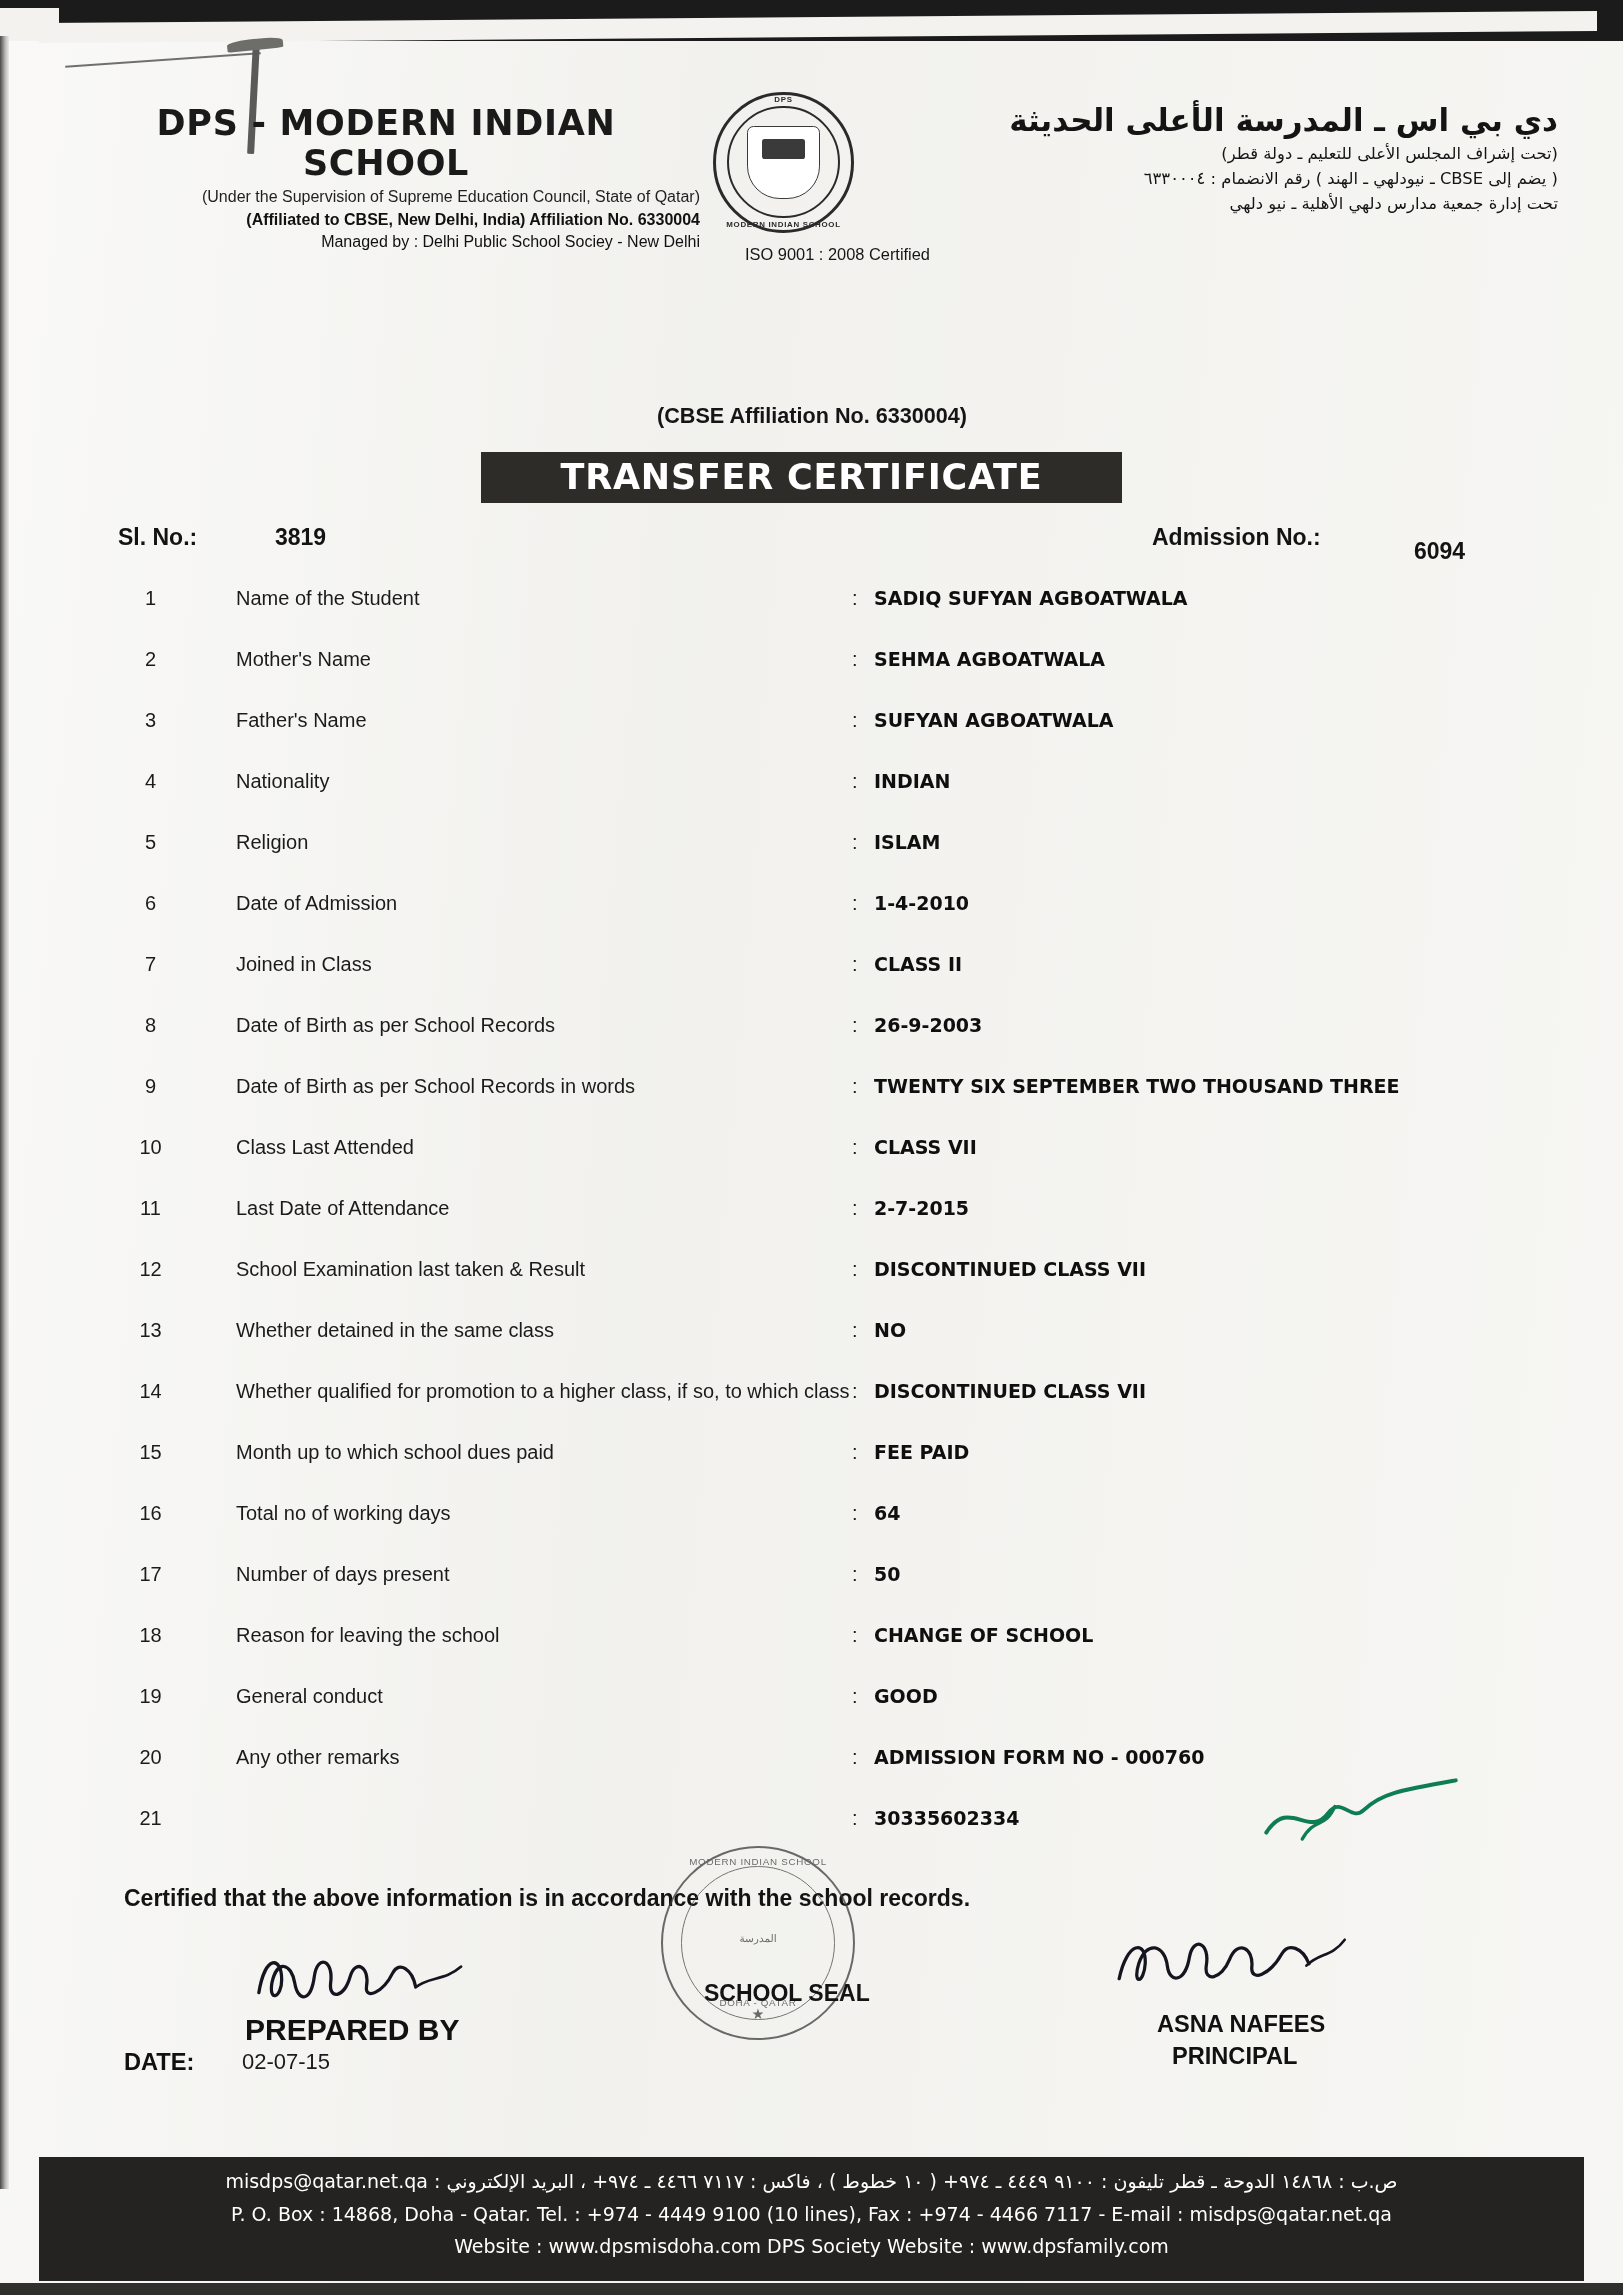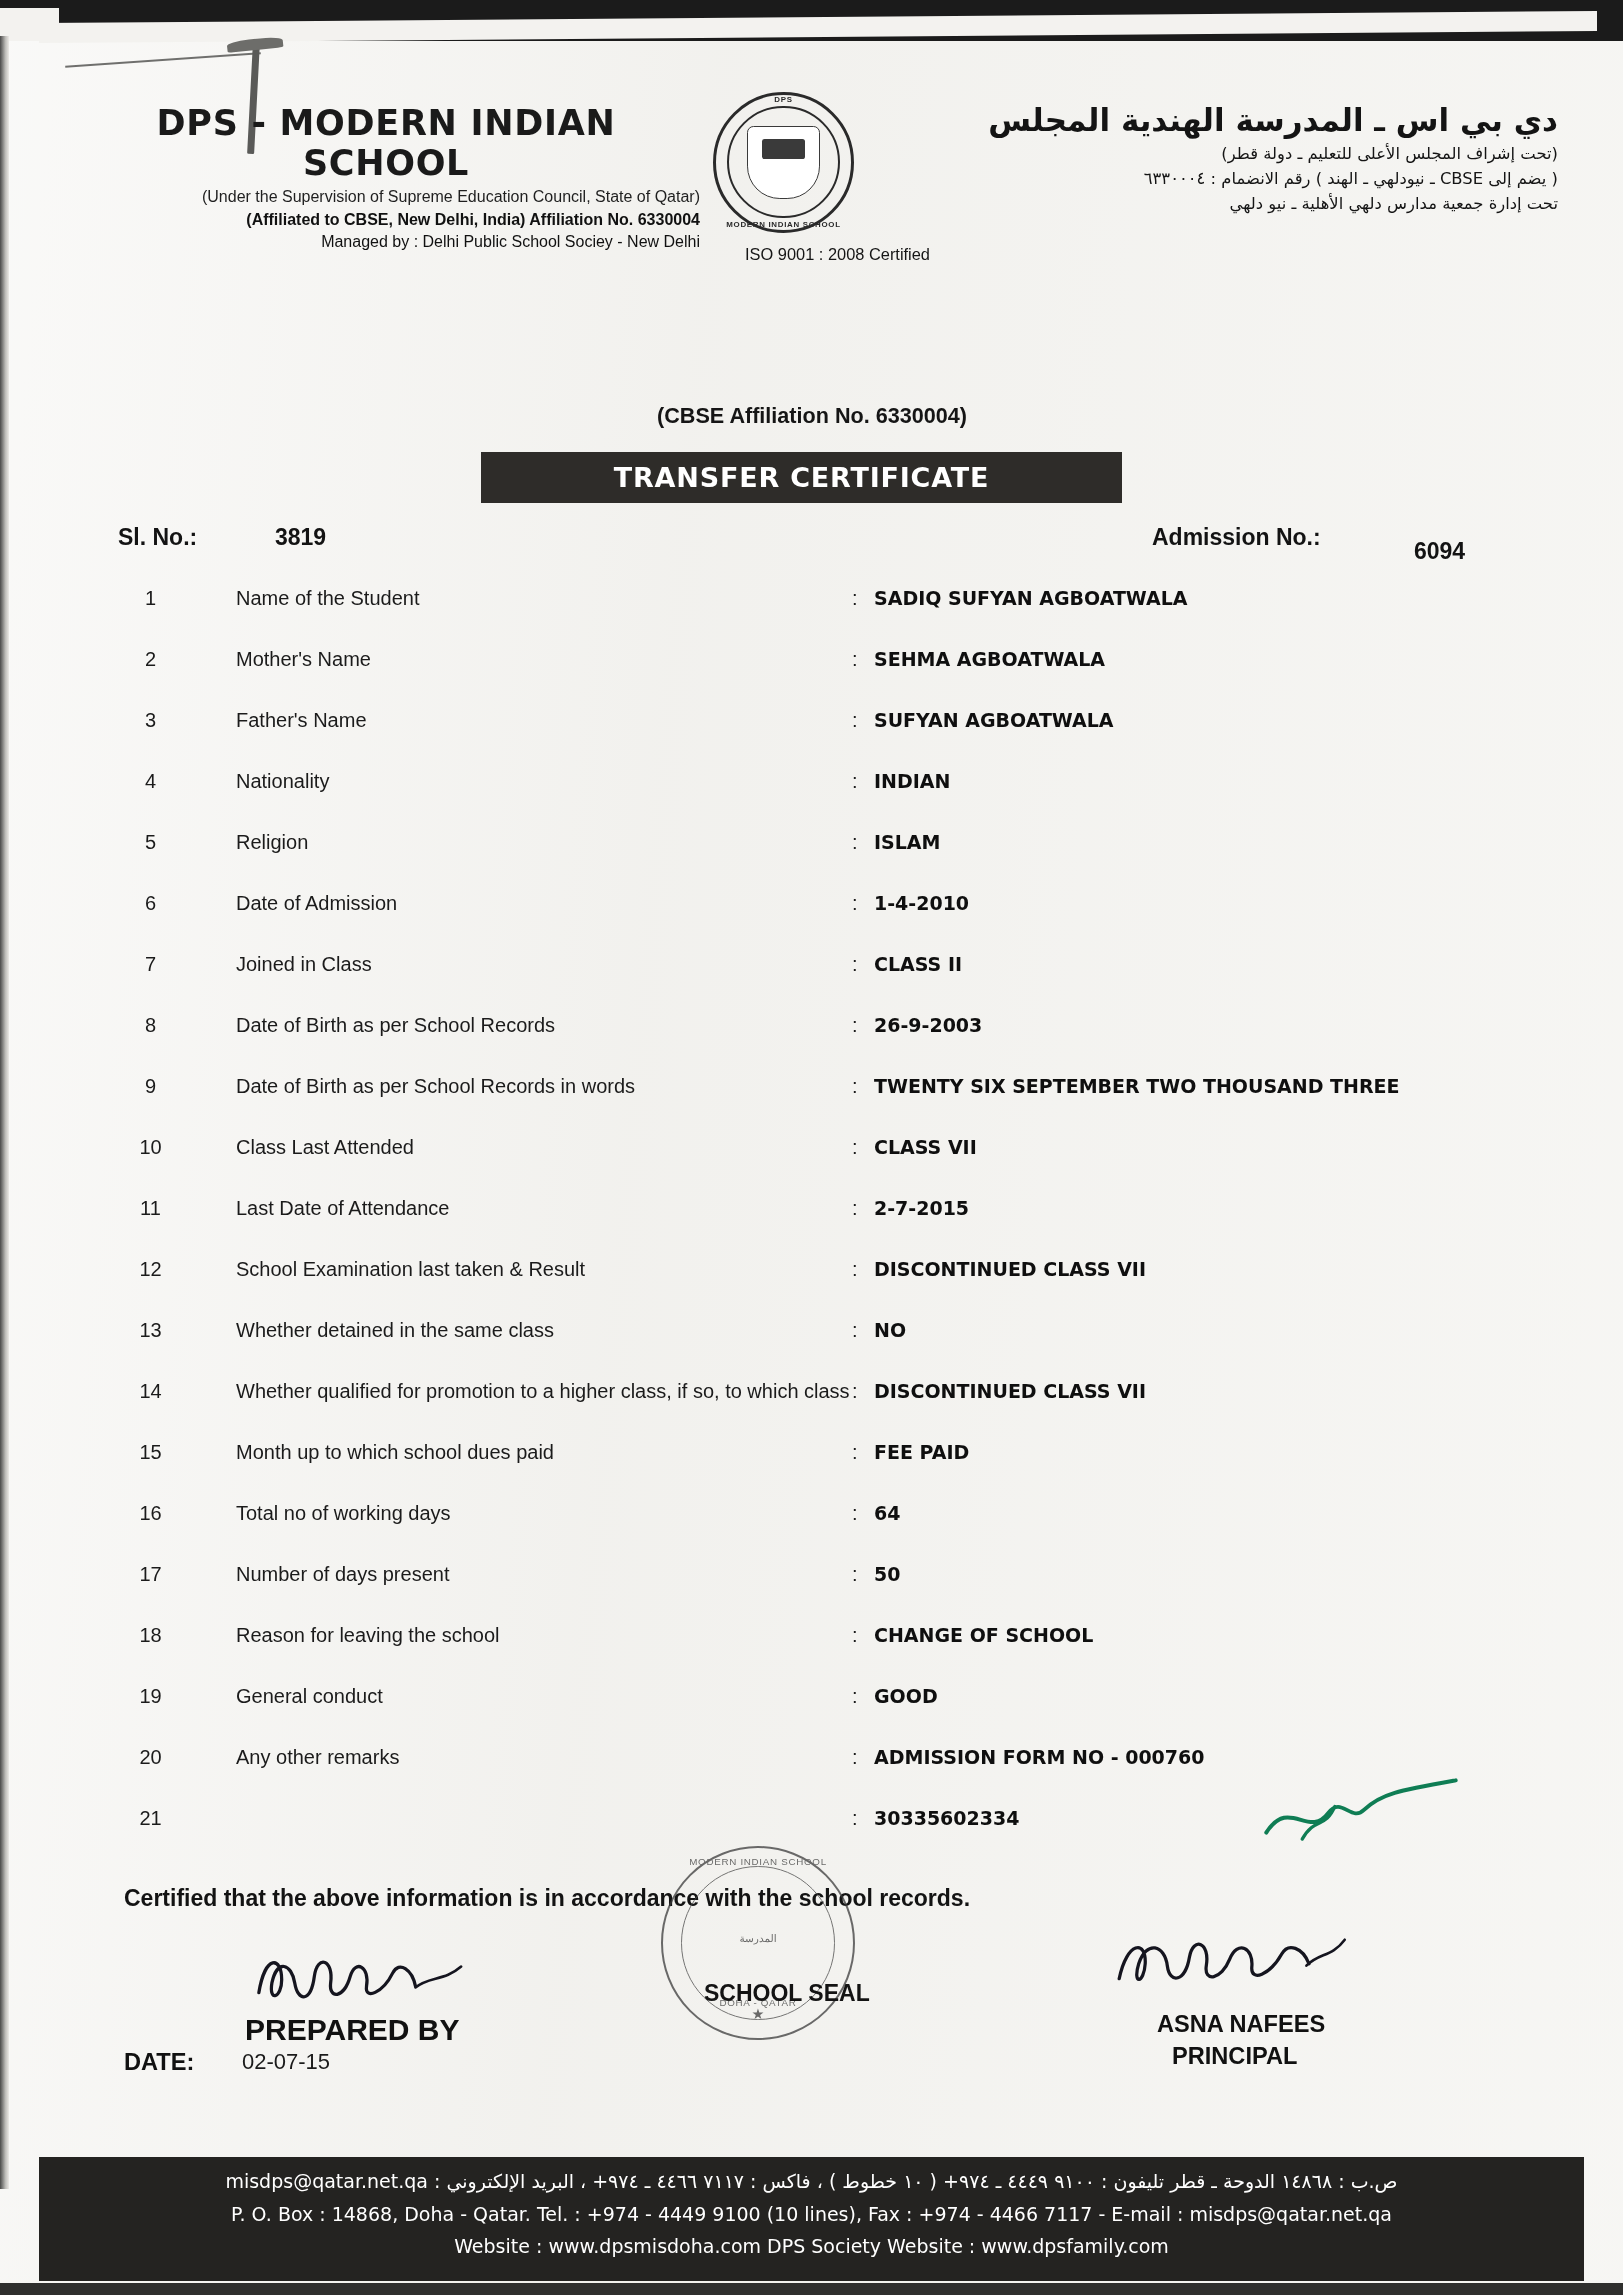--- a/index.html
+++ b/index.html
@@ -216,21 +216,21 @@
     left: 481px;
     width: 641px;
     height: 51px;
     background: #2e2c29;
   }
   .tc-banner span {
     display: block;
     text-align: center;
     line-height: 51px;
     color: #ffffff;
-    font-size: 27px;
+    font-size: 35px;
     font-weight: bold;
     letter-spacing: 0.8px;
     font-family: "DejaVu Sans", sans-serif;
   }
 
   
   .meta-row {
     position: absolute;
     top: 524px;
     left: 0;
@@ -475,21 +475,21 @@
 
     <div class="logo">
       <div class="ring-out"></div>
       <div class="ring-in"></div>
       <div class="txt-top">DPS</div>
       <div class="core"></div>
       <div class="txt-bot">MODERN INDIAN SCHOOL</div>
     </div>
 
     <div class="arabic-block">
-      <div class="ar-name">دي بي اس ـ المدرسة الهندية المجلس</div>
+      <div class="ar-name">دي بي اس ـ المدرسة الأعلى الحديثة</div>
       <div class="ar-sub">(تحت إشراف المجلس الأعلى للتعليم ـ دولة قطر)</div>
       <div class="ar-sub">( يضم إلى CBSE ـ نيودلهي ـ الهند ) رقم الانضمام : ٦٣٣٠٠٠٤</div>
       <div class="ar-sub">تحت إدارة  جمعية مدارس دلهي الأهلية ـ نيو دلهي</div>
     </div>
 
     <div class="iso">ISO 9001 : 2008 Certified</div>
   </div>
 
   <div class="affil">(CBSE Affiliation No. 6330004)</div>
   <div class="tc-banner">

